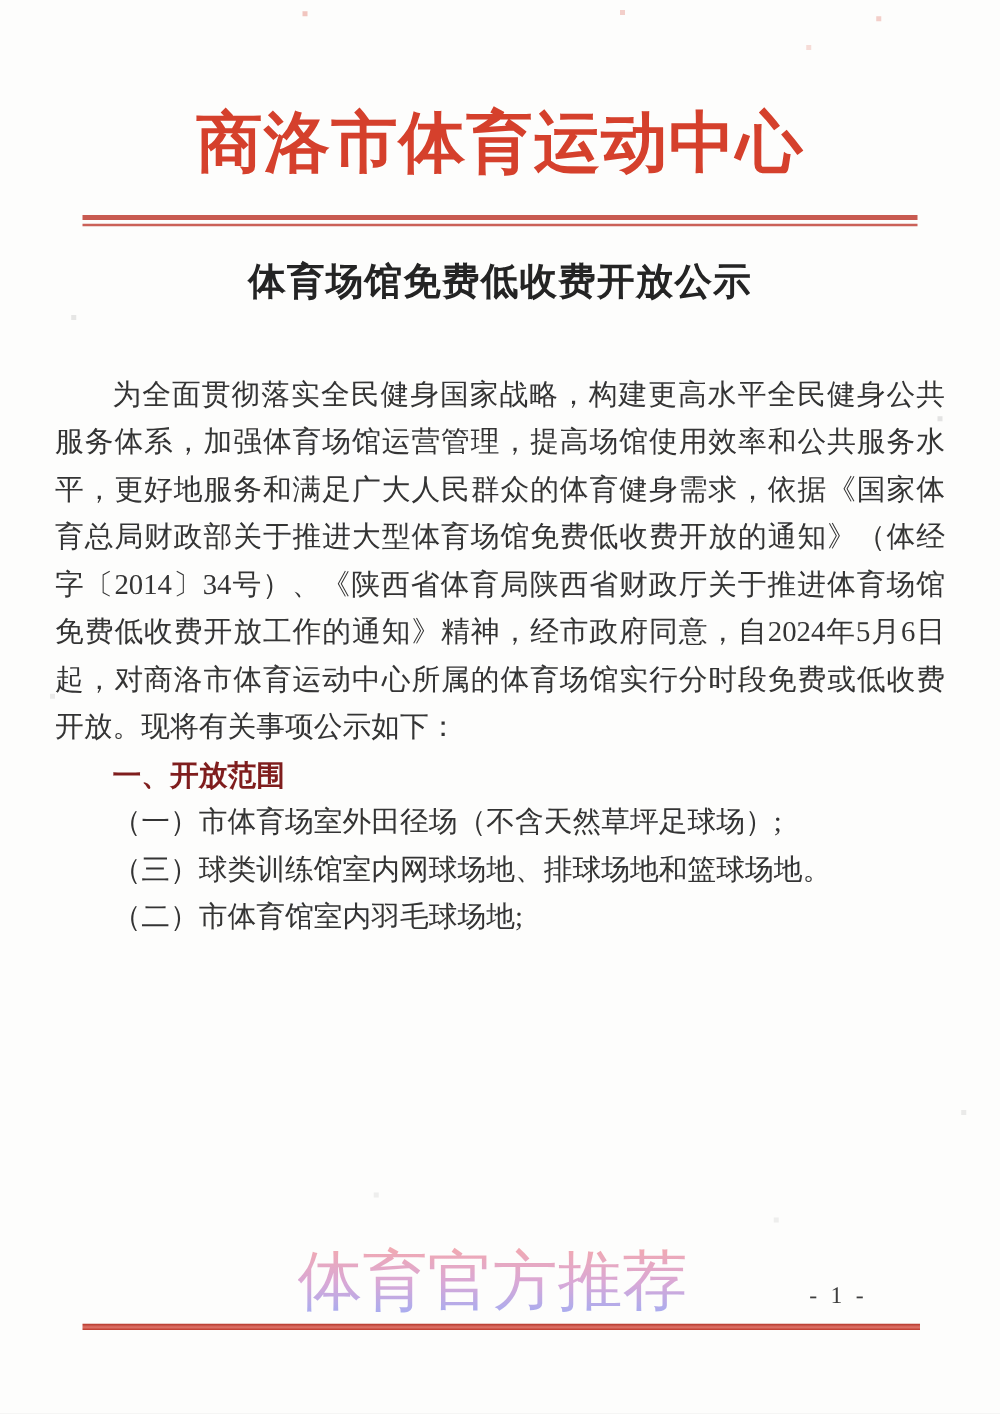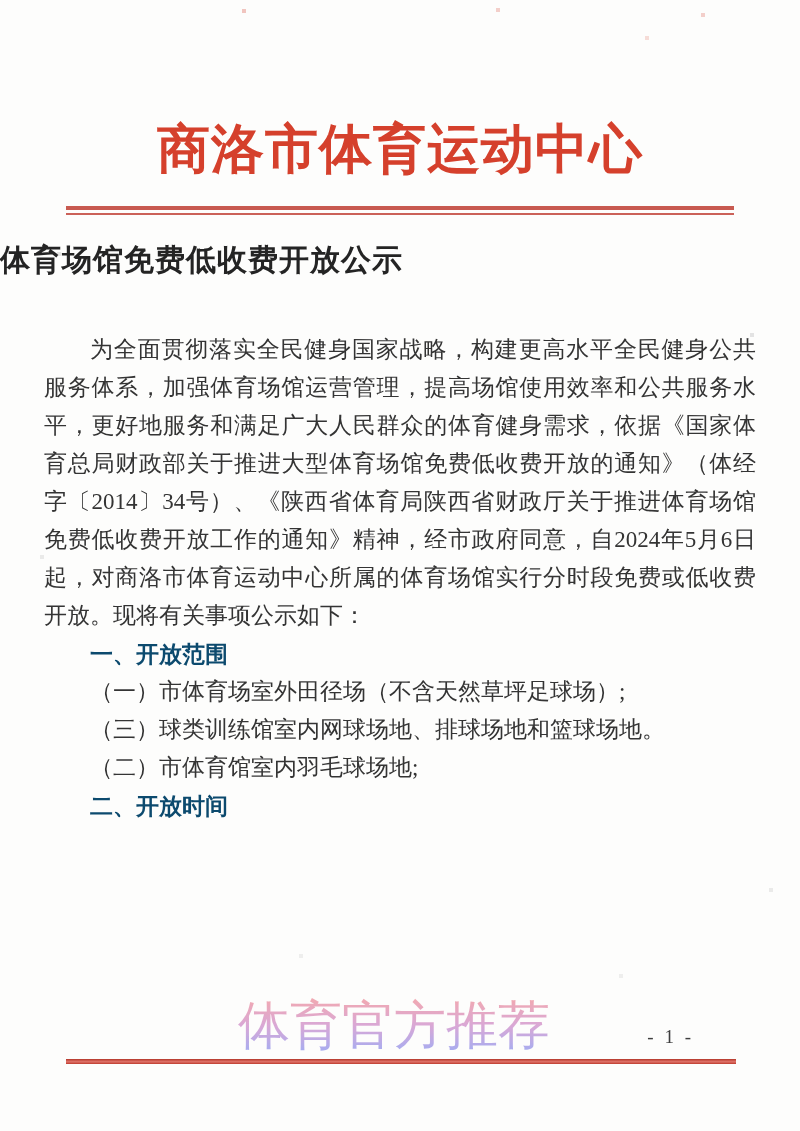--- a/index.html
+++ b/index.html
@@ -8,63 +8,63 @@
     position: relative;
     width: 800px;
     height: 1131px;
     margin: 0 auto;
     background: #fdfdfc;
     overflow: hidden;
     font-family: "Liberation Serif", "DejaVu Serif", serif;
   }
 
   
-  .letterhead { padding-top: 118px; }
+  .letterhead { padding-top: 84px; }
   .org-name {
     text-align: center;
     font-size: 53px;
     line-height: 62px;
     font-weight: 700;
     color: #d5402c;
     letter-spacing: 1px;
     font-family: "Liberation Serif", "DejaVu Serif", serif;
   }
   .letterhead-rule {
     width: 668px;
     height: 9px;
     margin: 26px auto 0;
     border-top: 4px solid #c85a50;
     border-bottom: 2px solid #cb6158;
   }
 
   
   .doc-title {
     margin-top: 26px;
-    text-align: left;
+    text-align: center;
     font-size: 30px;
     line-height: 38px;
     font-weight: 700;
     letter-spacing: 1px;
     color: #242424;
     font-family: "Liberation Serif", "DejaVu Serif", serif;
   }
 
   
   .body-text {
     margin: 52px 44px 0;
     font-size: 23px;
     line-height: 38px;
     color: #343434;
     text-align: justify;
   }
   .para-indent { text-indent: 2em; }
   .section-heading {
     font-weight: 700;
     text-indent: 2em;
-    color: #0c4a6e;
+    color: #7f1d1d;
     font-family: "Liberation Sans", "DejaVu Sans", sans-serif;
   }
   .list-item { text-indent: 2em; }
 
   
   .page-number {
     position: absolute;
     top: 1026px;
     right: 106px;
     font-size: 19px;
@@ -131,21 +131,20 @@
 
   <main class="body-text">
     <p class="para-indent">为全面贯彻落实全民健身国家战略，构建更高水平全民健身公共服务体系，加强体育场馆运营管理，提高场馆使用效率和公共服务水平，更好地服务和满足广大人民群众的体育健身需求，依据《国家体育总局财政部关于推进大型体育场馆免费低收费开放的通知》（体经字〔2014〕34号）、《陕西省体育局陕西省财政厅关于推进体育场馆免费低收费开放工作的通知》精神，经市政府同意，自2024年5月6日起，对商洛市体育运动中心所属的体育场馆实行分时段免费或低收费开放。现将有关事项公示如下：</p>
 
     <p class="section-heading">一、开放范围</p>
 
     <p class="list-item">（一）市体育场室外田径场（不含天然草坪足球场）;</p>
     <p class="list-item">（三）球类训练馆室内网球场地、排球场地和篮球场地。</p>
     <p class="list-item">（二）市体育馆室内羽毛球场地;</p>
 
-    <p class="section-heading">二、开放时间</p>
 
   </main>
 
   <footer>
     <div class="page-number">- 1 -</div>
     <div class="footer-rule"></div>
     <div class="watermark">体育官方推荐</div>
   </footer>
 
 </div>

